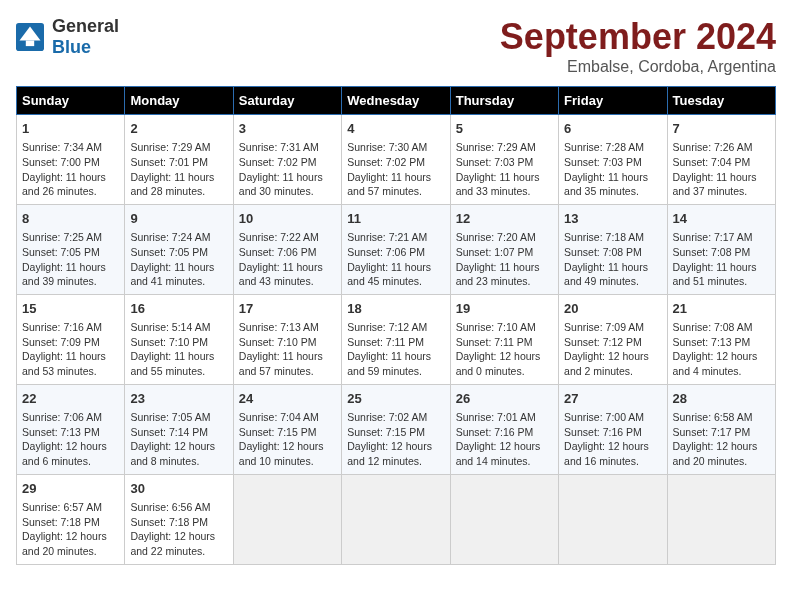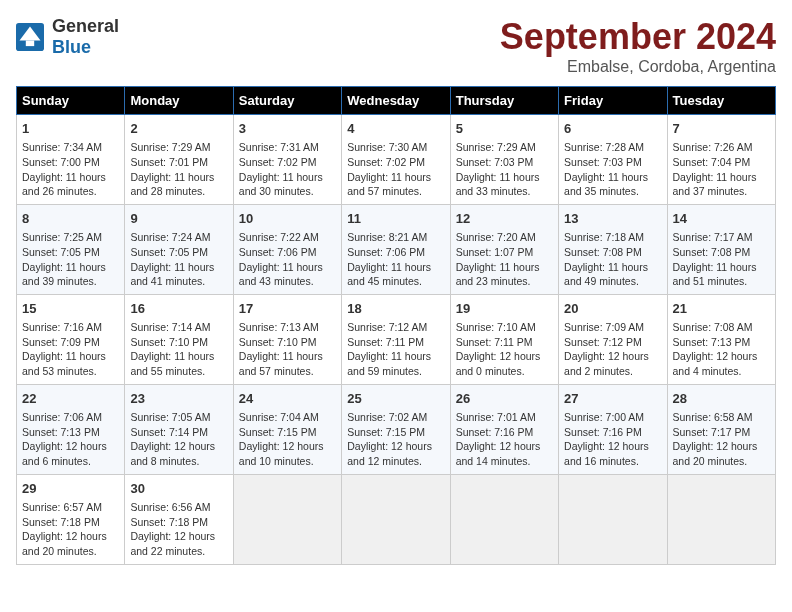--- a/index.html
+++ b/index.html
@@ -116,28 +116,28 @@
         <td><span class="day-number">3</span><span>Sunrise: 7:31 AM</span><br><span>Sunset: 7:02 PM</span><br><span>Daylight: 11 hours</span><br><span>and 30 minutes.</span></td>
         <td><span class="day-number">4</span><span>Sunrise: 7:30 AM</span><br><span>Sunset: 7:02 PM</span><br><span>Daylight: 11 hours</span><br><span>and 57 minutes.</span></td>
         <td><span class="day-number">5</span><span>Sunrise: 7:29 AM</span><br><span>Sunset: 7:03 PM</span><br><span>Daylight: 11 hours</span><br><span>and 33 minutes.</span></td>
         <td><span class="day-number">6</span><span>Sunrise: 7:28 AM</span><br><span>Sunset: 7:03 PM</span><br><span>Daylight: 11 hours</span><br><span>and 35 minutes.</span></td>
         <td><span class="day-number">7</span><span>Sunrise: 7:26 AM</span><br><span>Sunset: 7:04 PM</span><br><span>Daylight: 11 hours</span><br><span>and 37 minutes.</span></td>
       </tr>
       <tr>
         <td><span class="day-number">8</span><span>Sunrise: 7:25 AM</span><br><span>Sunset: 7:05 PM</span><br><span>Daylight: 11 hours</span><br><span>and 39 minutes.</span></td>
         <td><span class="day-number">9</span><span>Sunrise: 7:24 AM</span><br><span>Sunset: 7:05 PM</span><br><span>Daylight: 11 hours</span><br><span>and 41 minutes.</span></td>
         <td><span class="day-number">10</span><span>Sunrise: 7:22 AM</span><br><span>Sunset: 7:06 PM</span><br><span>Daylight: 11 hours</span><br><span>and 43 minutes.</span></td>
-        <td><span class="day-number">11</span><span>Sunrise: 8:21 AM</span><br><span>Sunset: 7:06 PM</span><br><span>Daylight: 11 hours</span><br><span>and 45 minutes.</span></td>
+        <td><span class="day-number">11</span><span>Sunrise: 7:21 AM</span><br><span>Sunset: 7:06 PM</span><br><span>Daylight: 11 hours</span><br><span>and 45 minutes.</span></td>
         <td><span class="day-number">12</span><span>Sunrise: 7:20 AM</span><br><span>Sunset: 1:07 PM</span><br><span>Daylight: 11 hours</span><br><span>and 23 minutes.</span></td>
         <td><span class="day-number">13</span><span>Sunrise: 7:18 AM</span><br><span>Sunset: 7:08 PM</span><br><span>Daylight: 11 hours</span><br><span>and 49 minutes.</span></td>
         <td><span class="day-number">14</span><span>Sunrise: 7:17 AM</span><br><span>Sunset: 7:08 PM</span><br><span>Daylight: 11 hours</span><br><span>and 51 minutes.</span></td>
       </tr>
       <tr>
         <td><span class="day-number">15</span><span>Sunrise: 7:16 AM</span><br><span>Sunset: 7:09 PM</span><br><span>Daylight: 11 hours</span><br><span>and 53 minutes.</span></td>
-        <td><span class="day-number">16</span><span>Sunrise: 7:14 AM</span><br><span>Sunset: 7:10 PM</span><br><span>Daylight: 11 hours</span><br><span>and 55 minutes.</span></td>
+        <td><span class="day-number">16</span><span>Sunrise: 5:14 AM</span><br><span>Sunset: 7:10 PM</span><br><span>Daylight: 11 hours</span><br><span>and 55 minutes.</span></td>
         <td><span class="day-number">17</span><span>Sunrise: 7:13 AM</span><br><span>Sunset: 7:10 PM</span><br><span>Daylight: 11 hours</span><br><span>and 57 minutes.</span></td>
         <td><span class="day-number">18</span><span>Sunrise: 7:12 AM</span><br><span>Sunset: 7:11 PM</span><br><span>Daylight: 11 hours</span><br><span>and 59 minutes.</span></td>
         <td><span class="day-number">19</span><span>Sunrise: 7:10 AM</span><br><span>Sunset: 7:11 PM</span><br><span>Daylight: 12 hours</span><br><span>and 0 minutes.</span></td>
         <td><span class="day-number">20</span><span>Sunrise: 7:09 AM</span><br><span>Sunset: 7:12 PM</span><br><span>Daylight: 12 hours</span><br><span>and 2 minutes.</span></td>
         <td><span class="day-number">21</span><span>Sunrise: 7:08 AM</span><br><span>Sunset: 7:13 PM</span><br><span>Daylight: 12 hours</span><br><span>and 4 minutes.</span></td>
       </tr>
       <tr>
         <td><span class="day-number">22</span><span>Sunrise: 7:06 AM</span><br><span>Sunset: 7:13 PM</span><br><span>Daylight: 12 hours</span><br><span>and 6 minutes.</span></td>
         <td><span class="day-number">23</span><span>Sunrise: 7:05 AM</span><br><span>Sunset: 7:14 PM</span><br><span>Daylight: 12 hours</span><br><span>and 8 minutes.</span></td>
         <td><span class="day-number">24</span><span>Sunrise: 7:04 AM</span><br><span>Sunset: 7:15 PM</span><br><span>Daylight: 12 hours</span><br><span>and 10 minutes.</span></td>

